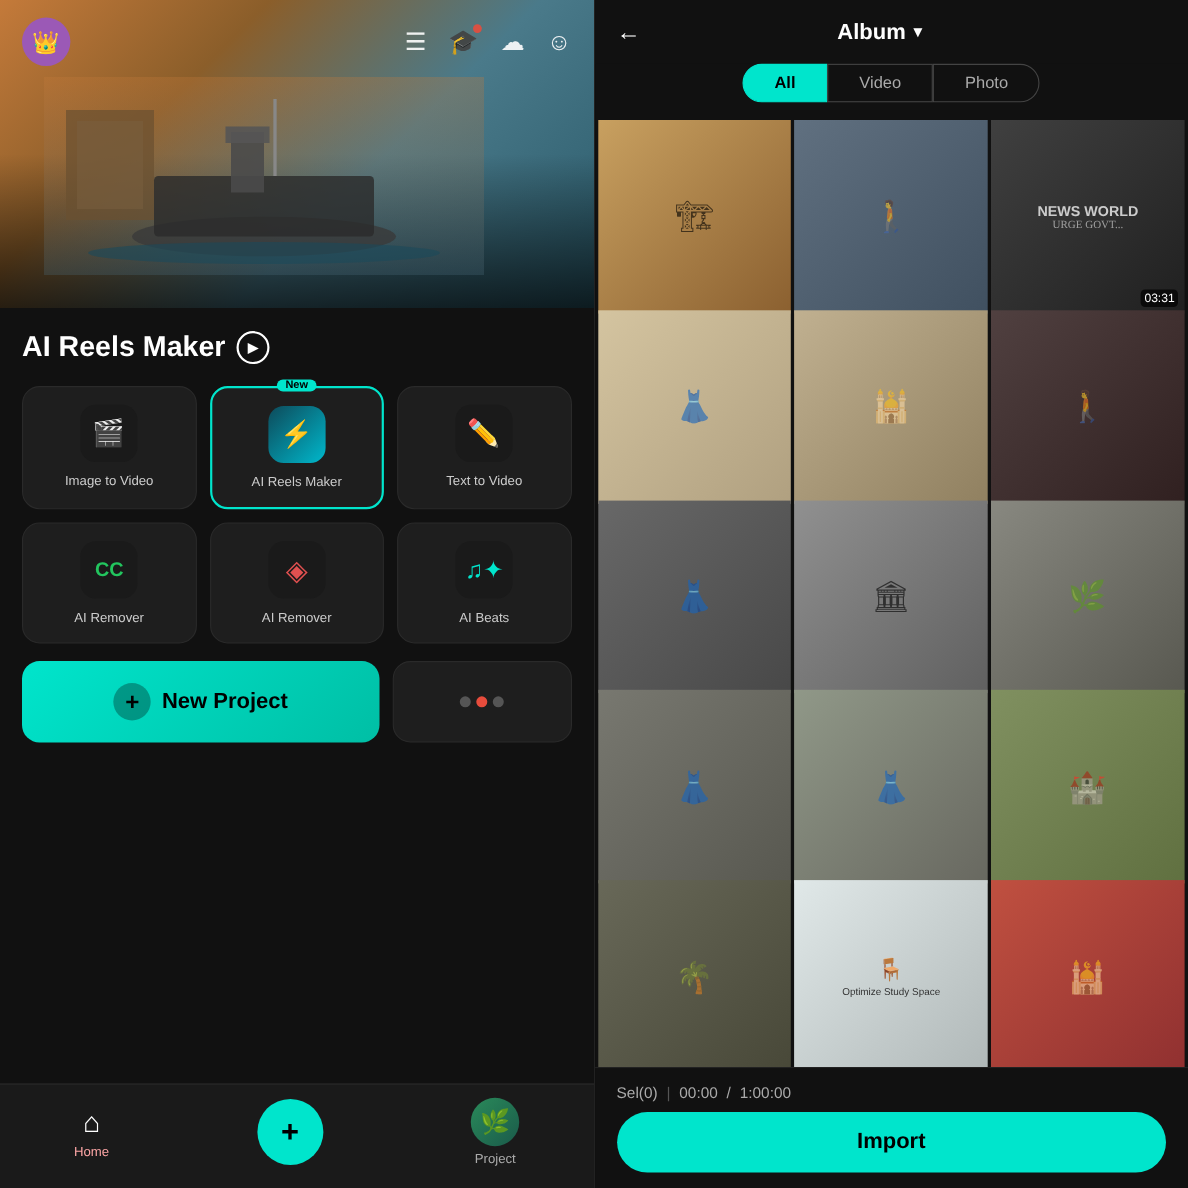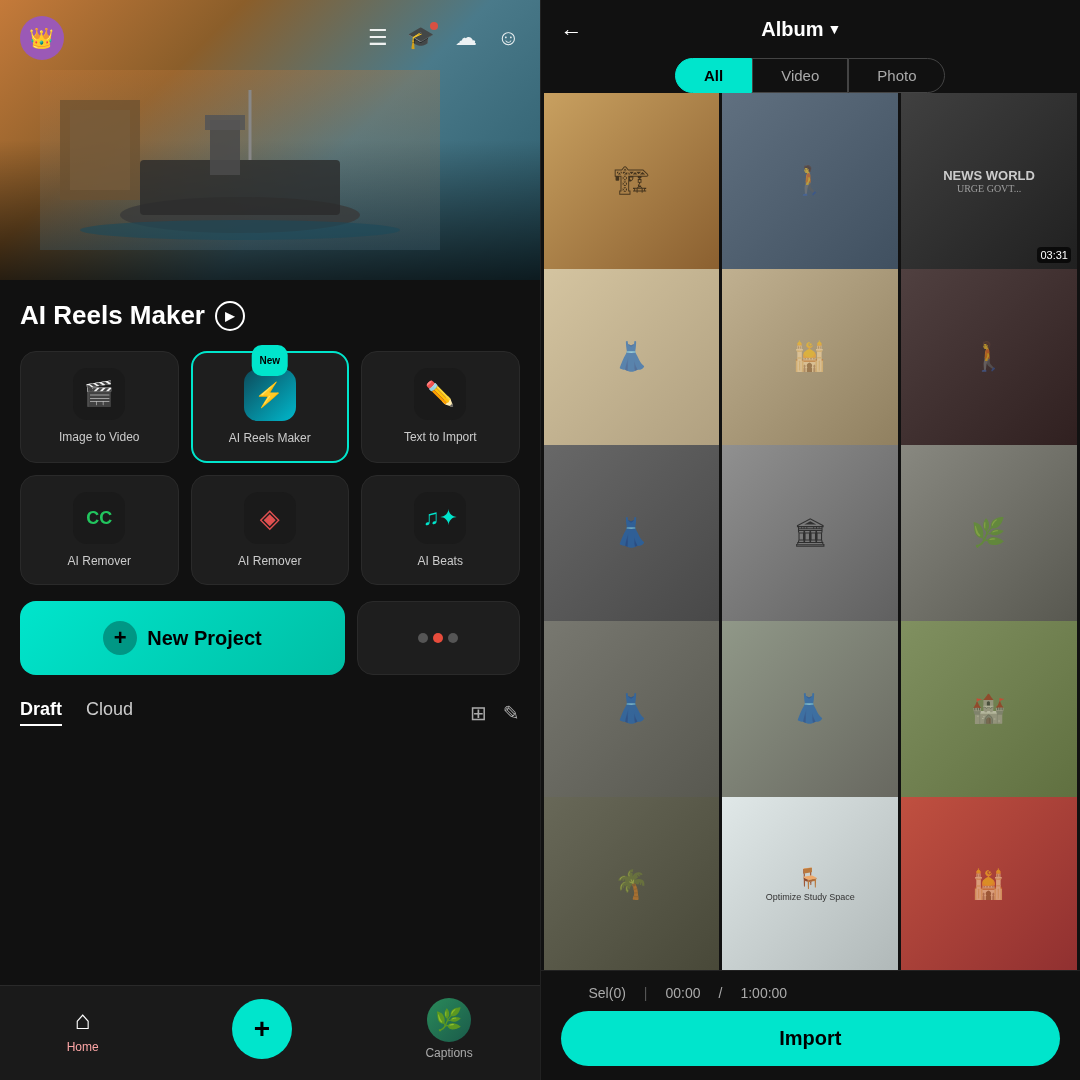--- a/index.html
+++ b/index.html
@@ -125,21 +125,21 @@
       border: 2px solid #00e5cc;
     }
     .new-badge {
       position: absolute;
       top: -8px; left: 50%;
       transform: translateX(-50%);
       background: #00e5cc;
       color: #000;
       font-size: 10px;
       font-weight: 700;
-      padding: 10px 8px;
+      padding: 0 8px;
       border-radius: 10px;
     }
     .tool-icon-wrap {
       width: 52px; height: 52px;
       background: #2a2a2a;
       border-radius: 14px;
       display: flex; align-items: center; justify-content: center;
       font-size: 24px;
     }
     .tool-icon-wrap.teal { background: linear-gradient(135deg, #0d4a5a, #00b8cc); }
@@ -290,21 +290,21 @@
       font-weight: 600;
       display: flex; align-items: center; gap: 4px;
     }
     .chevron-down { font-size: 14px; }
     .spacer { width: 40px; }
 
     .filter-tabs {
       display: flex;
       justify-content: center;
       gap: 0;
-      margin: 0 20px 0;
+      margin: 0 20px 16px;
     }
     .filter-tab {
       padding: 8px 28px;
       border: 1px solid #444;
       color: #aaa;
       font-size: 15px;
       cursor: pointer;
       background: transparent;
     }
     .filter-tab:first-child { border-radius: 20px 0 0 20px; }
@@ -368,21 +368,21 @@
 
     .album-footer {
       padding: 14px 20px;
       background: #111;
       border-top: 1px solid #222;
     }
     .sel-info {
       color: #aaa;
       font-size: 14px;
       margin-bottom: 10px;
-      display: flex; align-items: center; gap: 18px; margin-left: 28px;
+      display: flex; align-items: center; gap: 8px;
     }
     .sel-divider { color: #555; }
     .import-btn {
       width: 100%;
       background: #00e5cc;
       border: none;
       border-radius: 30px;
       padding: 16px;
       font-size: 20px;
       font-weight: 700;
@@ -454,21 +454,21 @@
       </div>
 
       <div class="tool-card highlighted">
         <div class="new-badge">New</div>
         <div class="tool-icon-wrap teal">⚡</div>
         <span class="tool-label">AI Reels Maker</span>
       </div>
 
       <div class="tool-card">
         <div class="tool-icon-wrap dark">✏️</div>
-        <span class="tool-label">Text to Import</span>
+        <span class="tool-label">Text to Video</span>
       </div>
 
       <div class="tool-card">
         <div class="tool-icon-wrap dark" style="color:#22c55e;font-size:18px;font-weight:700;">CC</div>
         <span class="tool-label">AI Remover</span>
       </div>
 
       <div class="tool-card">
         <div class="tool-icon-wrap dark" style="color:#e05050;font-size:26px;">◈</div>
         <span class="tool-label">AI Remover</span>
@@ -487,44 +487,34 @@
       </button>
       <div class="more-card">
         <div class="dots">
           <div class="dot"></div>
           <div class="dot red"></div>
           <div class="dot"></div>
         </div>
       </div>
     </div>
 
-    <div class="tabs-row">
-      <div class="tabs-left">
-        <span class="tab active">Draft</span>
-        <span class="tab">Cloud</span>
-      </div>
-      <div class="tabs-icons">
-        <span class="tab-icon">⊞</span>
-        <span class="tab-icon">✎</span>
-      </div>
-    </div>
 
   </div>
 
   <div class="bottom-nav">
     <div class="nav-item active">
       <span class="nav-home-icon">⌂</span>
       <span class="nav-label">Home</span>
     </div>
     <div class="nav-item">
       <div class="nav-add-btn">+</div>
     </div>
     <div class="nav-item">
       <div class="nav-explore-img">🌿</div>
-      <span class="nav-label">Captions</span>
+      <span class="nav-label">Project</span>
     </div>
   </div>
 </div>
 
 <div class="panel-divider"></div>
 
 <div class="right-panel">
   <div class="album-header">
     <span class="back-btn">←</span>
     <div class="album-title">

